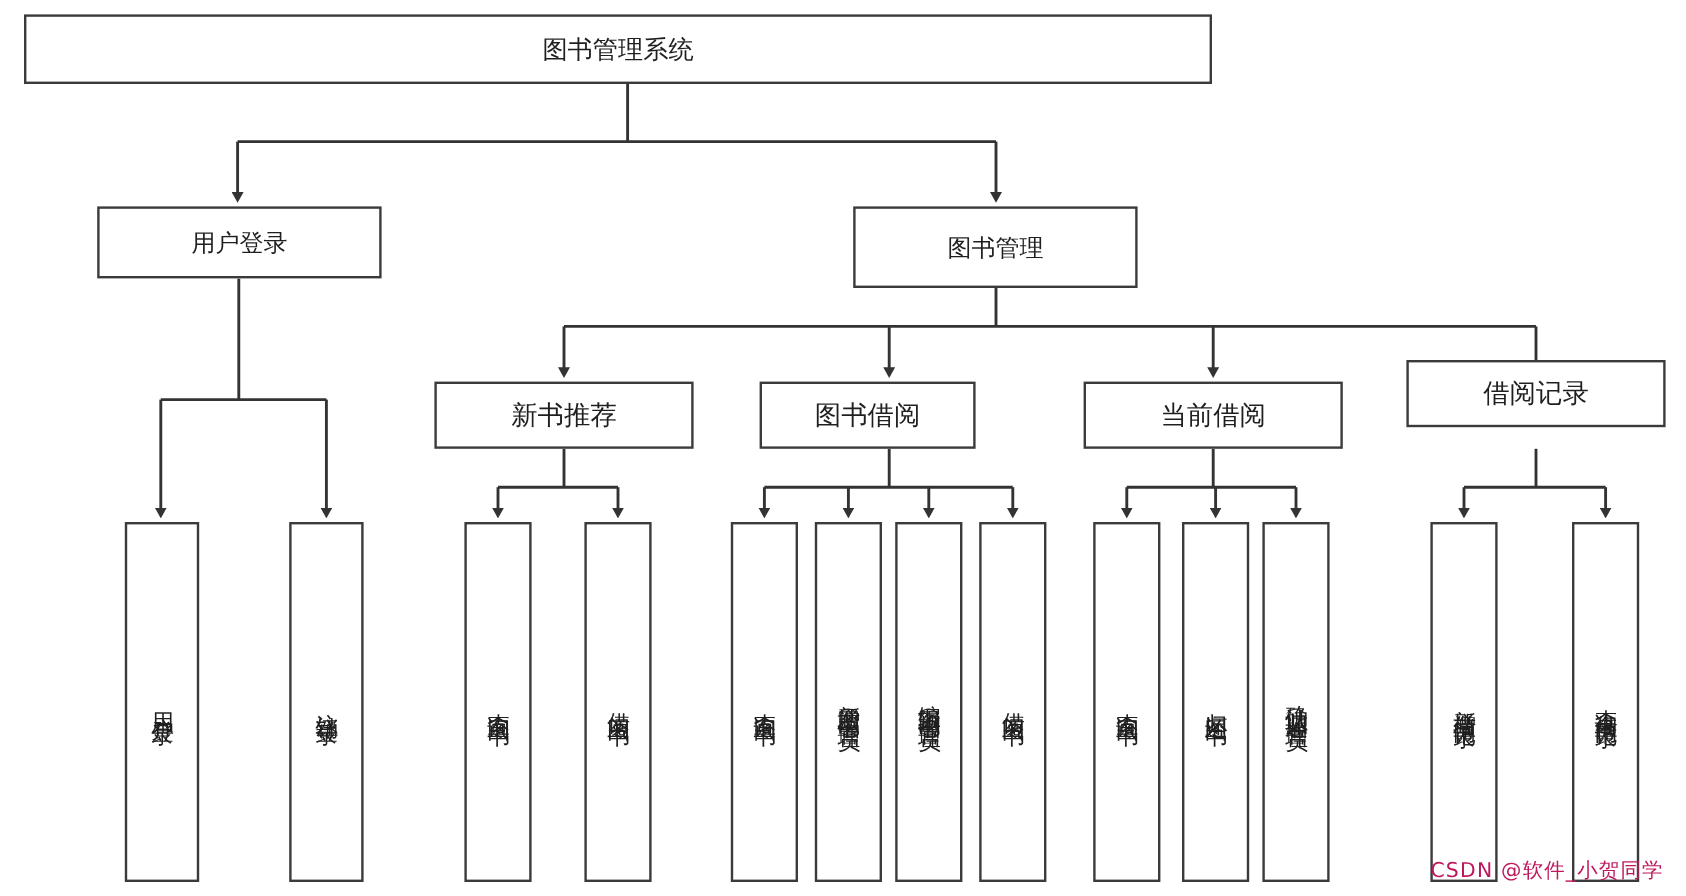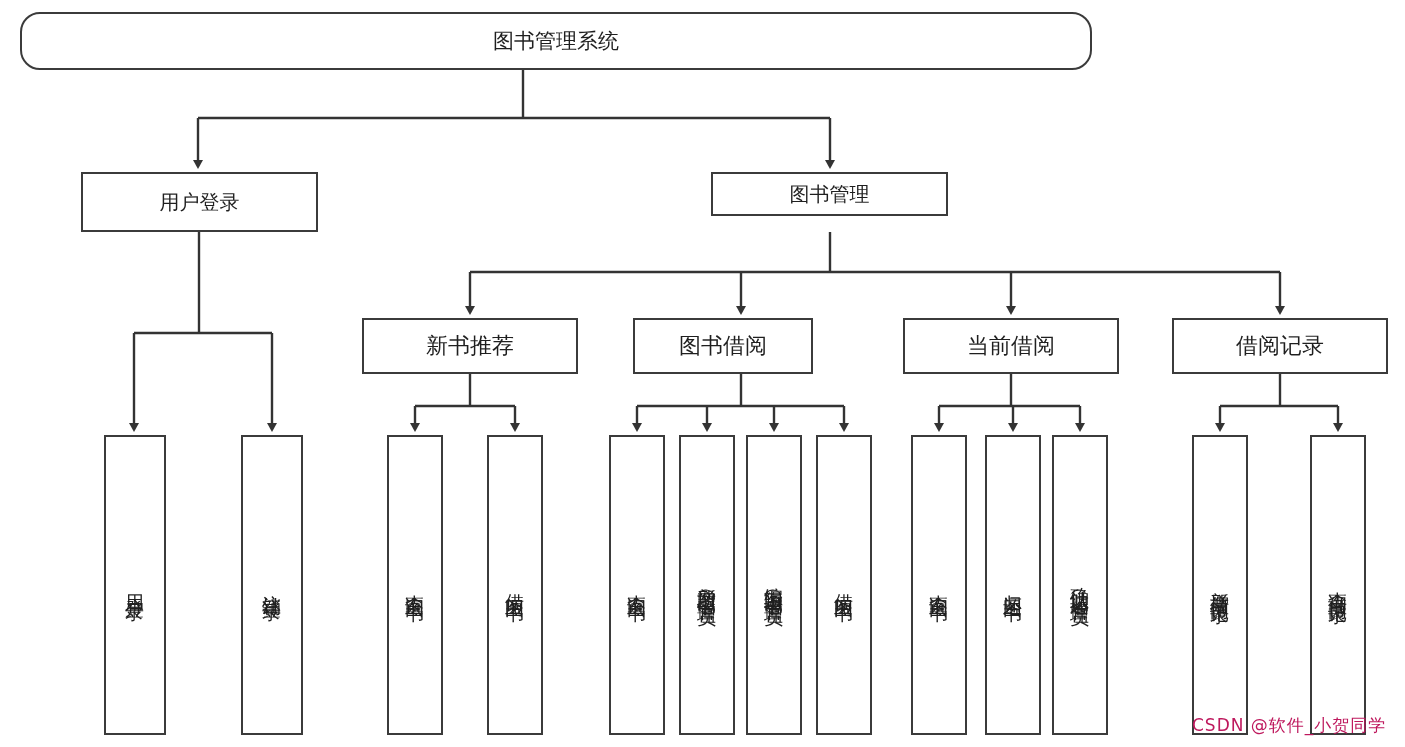--- a/index.html
+++ b/index.html
@@ -115,41 +115,41 @@
       <path d="M1013,406 L1013,424" marker-end="url(#arrow)"></path>
       <path d="M1080,406 L1080,424" marker-end="url(#arrow)"></path>
 
       <path d="M1280,374 L1280,406"></path>
       <path d="M1220,406 L1338,406"></path>
       <path d="M1220,406 L1220,424" marker-end="url(#arrow)"></path>
       <path d="M1338,406 L1338,424" marker-end="url(#arrow)"></path>
     </g>
   </svg>
 
-  <div class="node root" id="node-root" style="left: 20px; top: 12px; width: 1072px; height: 58px; border-radius: 20px;">
+  <div class="node root" id="node-root" style="left: 20px; top: 12px; width: 990px; height: 58px;">
     <span>图书管理系统</span>
   </div>
 
   <div class="node level2" style="left: 81px; top: 172px; width: 237px; height: 60px;">
     <span>用户登录</span>
   </div>
-  <div class="node level2" style="left: 711px; top: 172px; width: 237px; height: 44px;">
+  <div class="node level2" style="left: 711px; top: 172px; width: 237px; height: 68px;">
     <span>图书管理</span>
   </div>
 
   <div class="node level3" style="left: 362px; top: 318px; width: 216px; height: 56px;">
     <span>新书推荐</span>
   </div>
   <div class="node level3" style="left: 633px; top: 318px; width: 180px; height: 56px;">
     <span>图书借阅</span>
   </div>
   <div class="node level3" style="left: 903px; top: 318px; width: 216px; height: 56px;">
     <span>当前借阅</span>
   </div>
-  <div class="node level3" style="left: 1172px; top: 318px; width: 216px; height: 56px;">
+  <div class="node level3" style="left: 1172px; top: 300px; width: 216px; height: 56px;">
     <span>借阅记录</span>
   </div>
 
   <div class="node leaf" style="left: 104px; top: 435px; width: 62px; height: 300px;">
     <span class="vtext">用户登录</span>
   </div>
   <div class="node leaf" style="left: 241px; top: 435px; width: 62px; height: 300px;">
     <span class="vtext">注销登录</span>
   </div>
   <div class="node leaf" style="left: 387px; top: 435px; width: 56px; height: 300px;">

